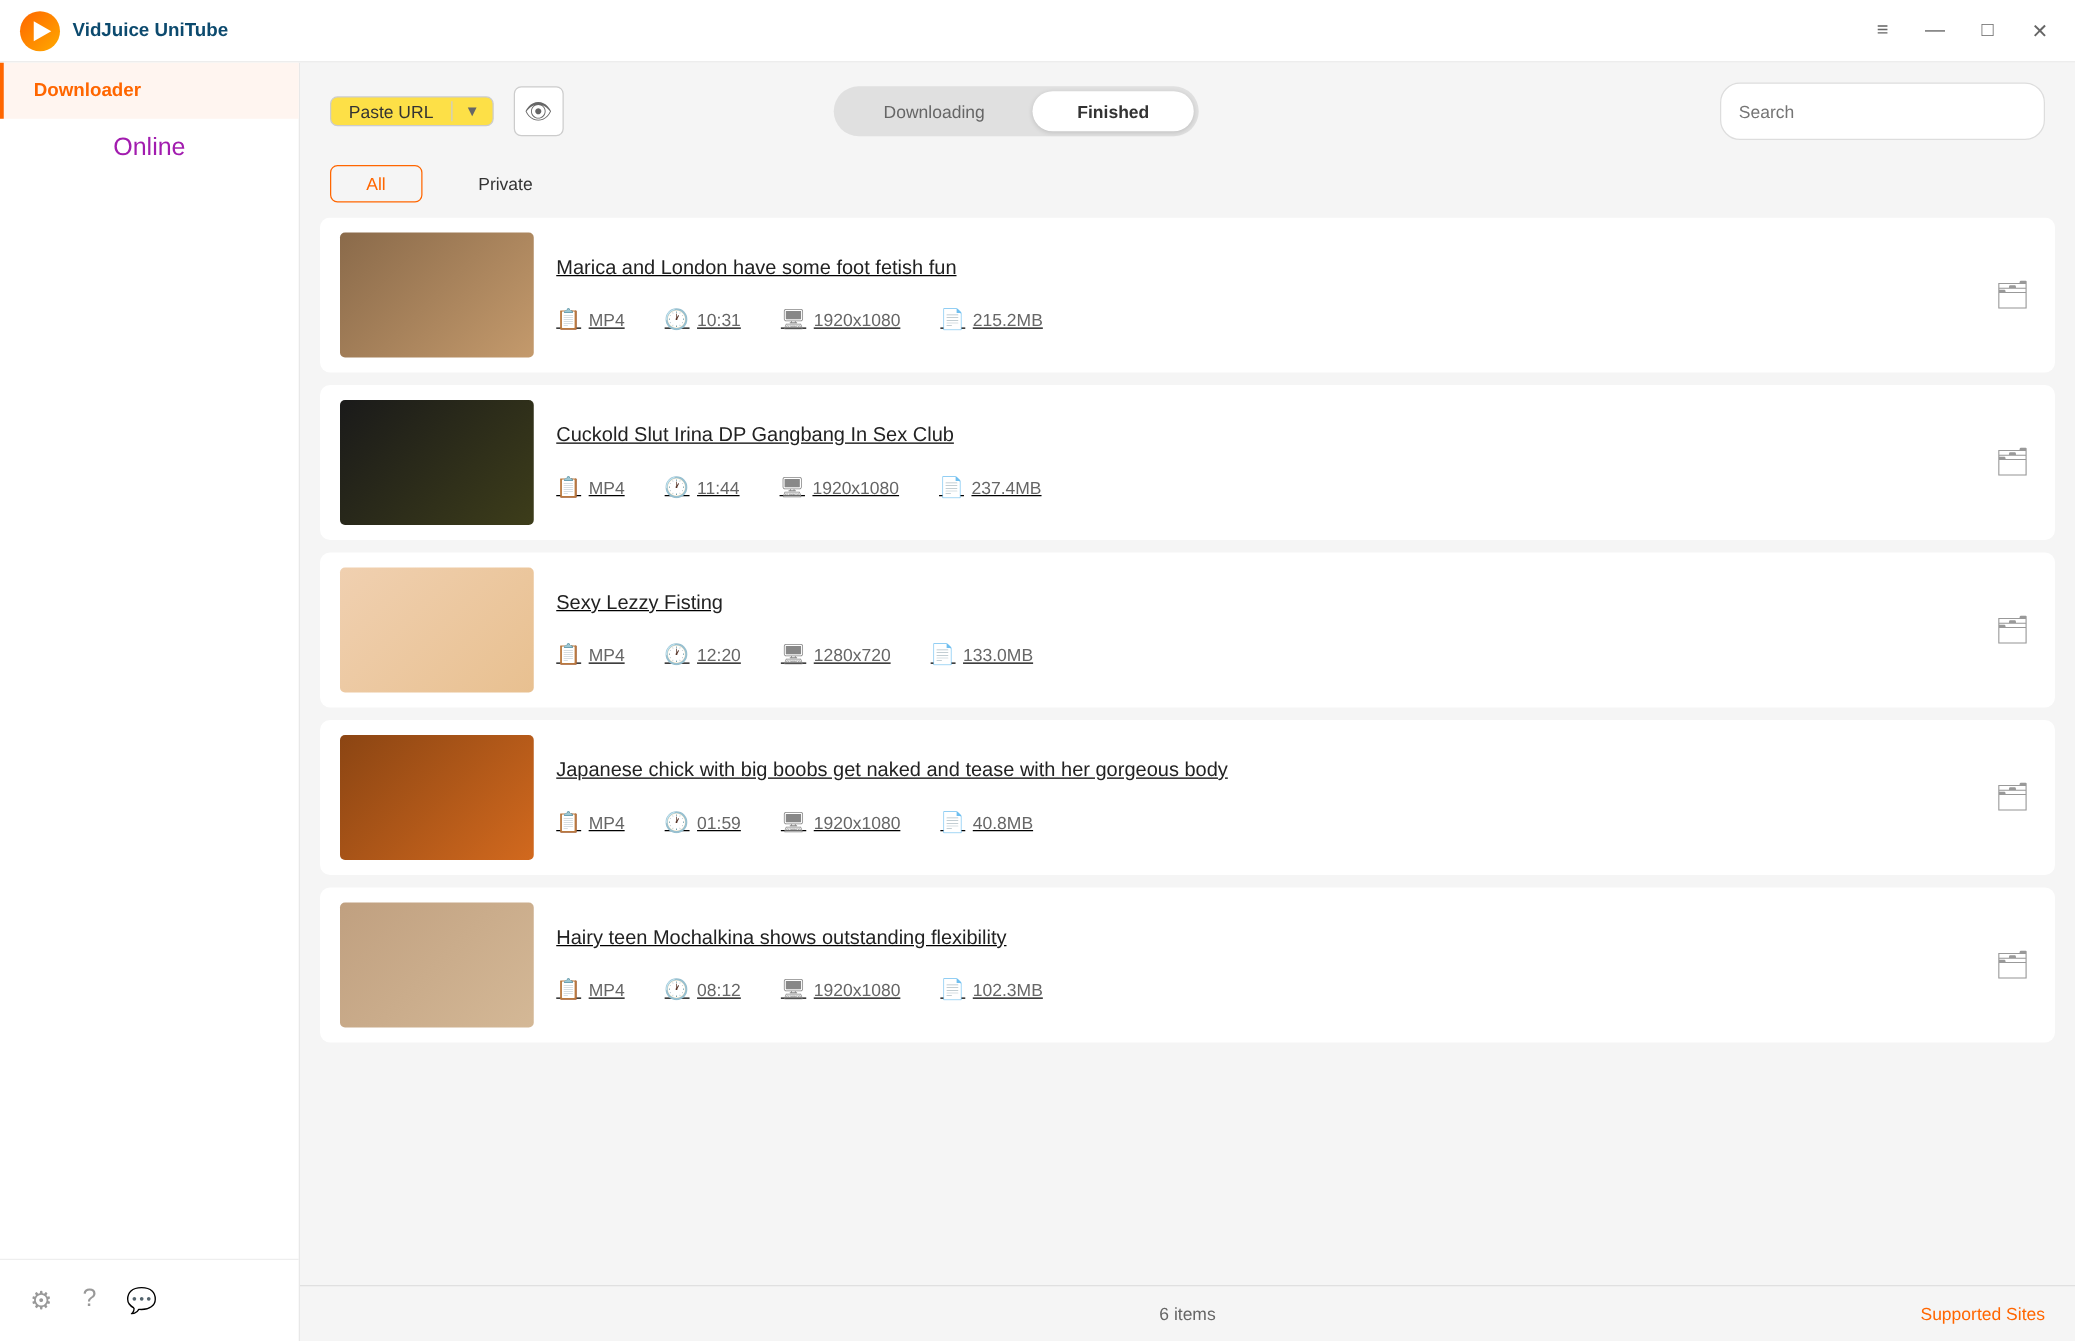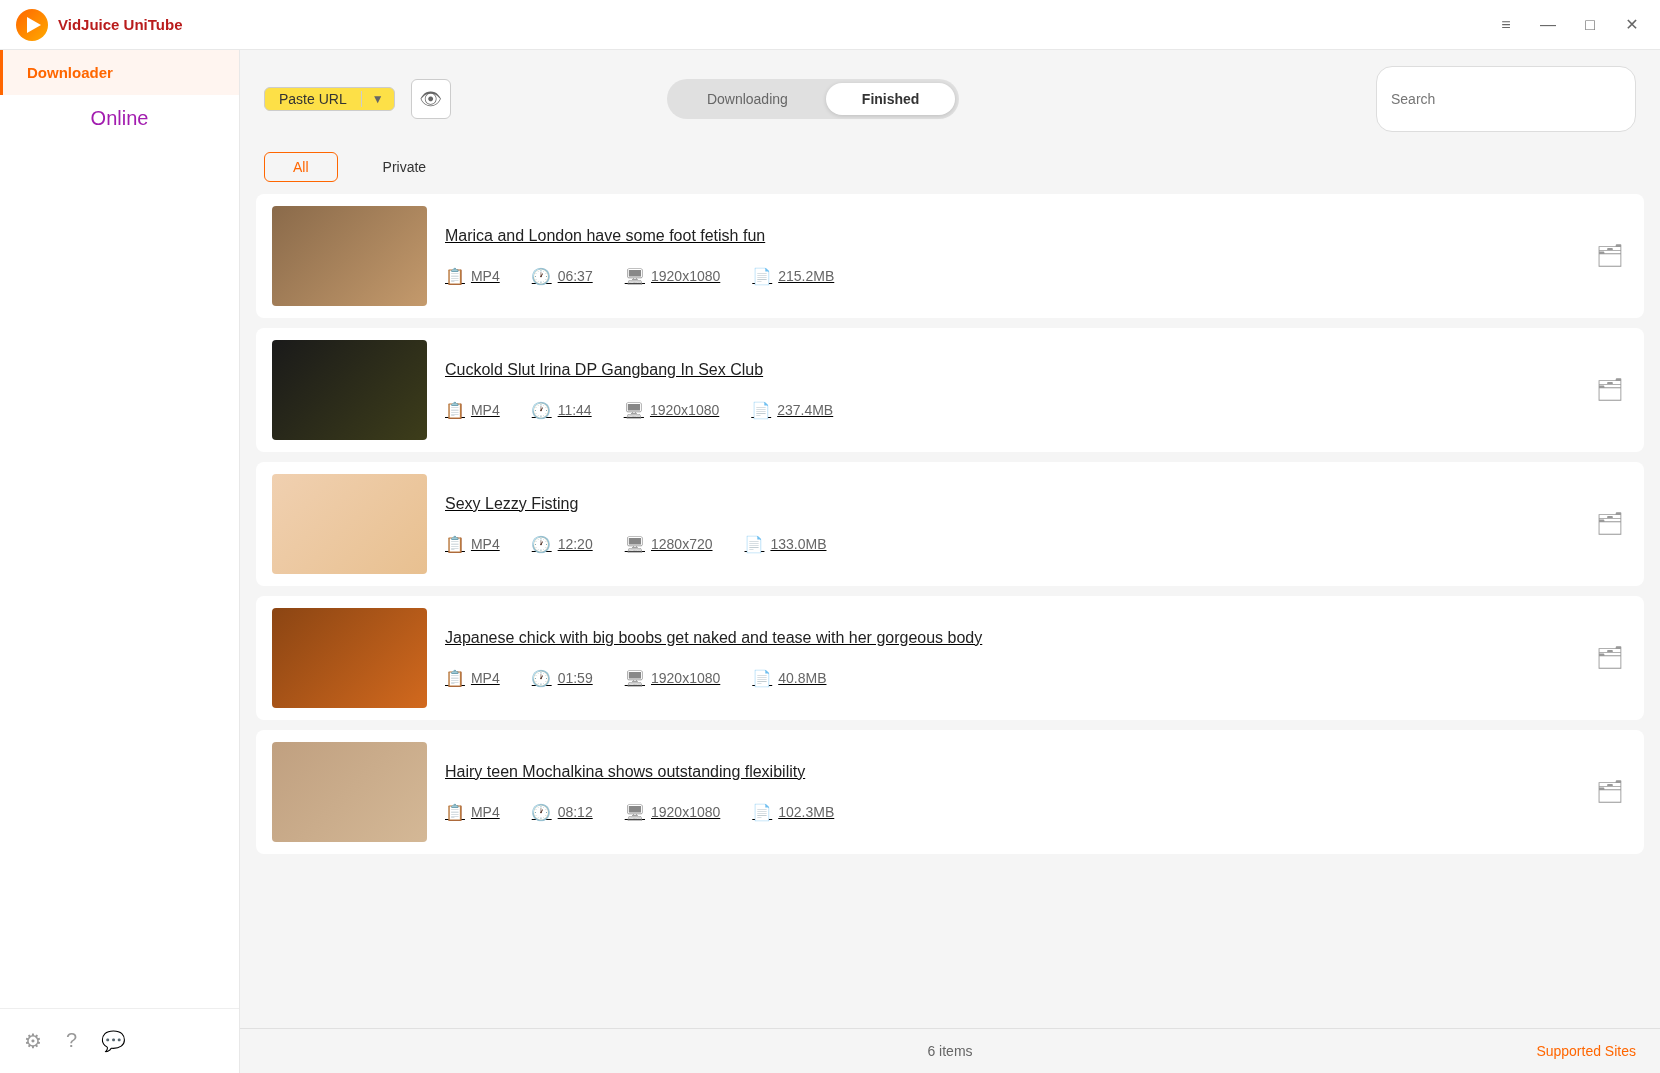--- a/index.html
+++ b/index.html
@@ -26,21 +26,21 @@
     .titlebar-logo-inner {
       width: 0; height: 0;
       border-top: 8px solid transparent;
       border-bottom: 8px solid transparent;
       border-left: 14px solid #fff;
       margin-left: 3px;
     }
     .titlebar-title {
       font-size: 15px;
       font-weight: 600;
-      color: #b91c1c;
+      color: #0c4a6e;
       flex: 1;
     }
     .titlebar-controls {
       display: flex;
       gap: 18px;
       align-items: center;
     }
     .titlebar-btn {
       background: none;
       border: none;
@@ -172,21 +172,21 @@
       background: #fff;
       color: #333;
       font-weight: 600;
       box-shadow: 0 1px 4px rgba(0,0,0,0.15);
     }
     .search-box {
       margin-left: auto;
       background: #fff;
       border: 1px solid #ddd;
       border-radius: 16px;
-      padding: 24px 14px;
+      padding: 14px 14px;
       font-size: 14px;
       color: #999;
       width: 260px;
       outline: none;
     }
 
     
     .sub-tabs {
       display: flex;
       align-items: center;
@@ -365,21 +365,21 @@
           <div class="thumb-placeholder thumb-1" style="width: 155px; height: 100px; border-radius: 4px; flex-shrink: 0;"></div>
           <div class="video-info">
             <div class="video-title">Marica and London have some foot fetish fun</div>
             <div class="video-meta">
               <div class="meta-item">
                 <span class="meta-icon">📋</span>
                 <span>MP4</span>
               </div>
               <div class="meta-item">
                 <span class="meta-icon">🕐</span>
-                <span>06:37</span>
+                <span>10:31</span>
               </div>
               <div class="meta-item">
                 <span class="meta-icon">🖥</span>
                 <span>1920x1080</span>
               </div>
               <div class="meta-item">
                 <span class="meta-icon">📄</span>
                 <span>215.2MB</span>
               </div>
             </div>

